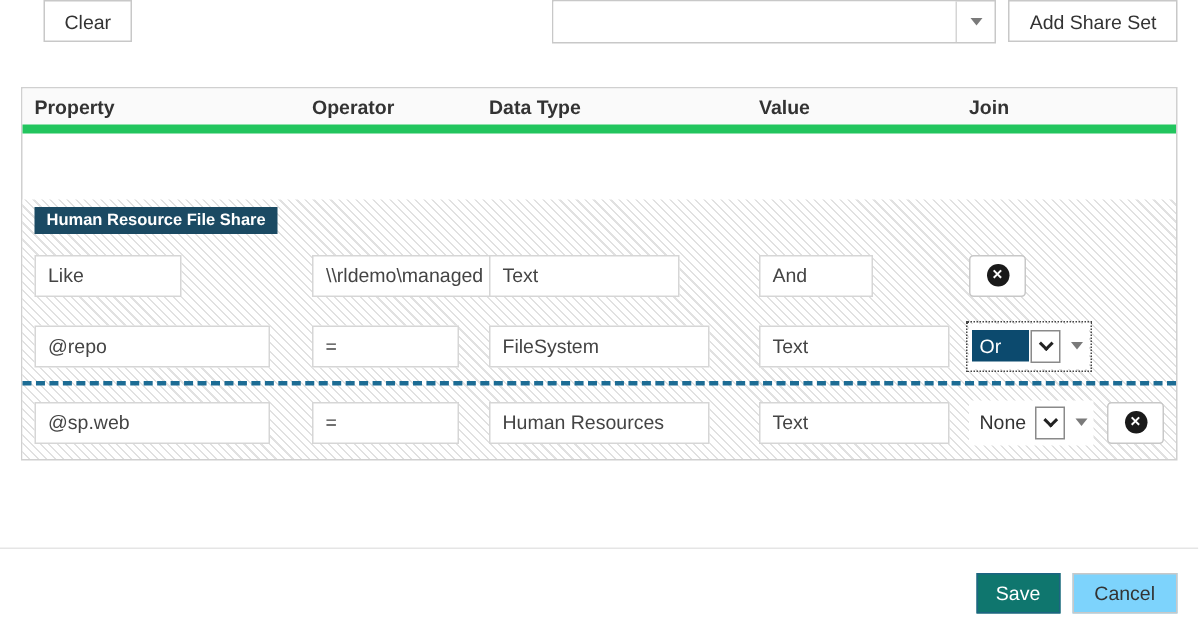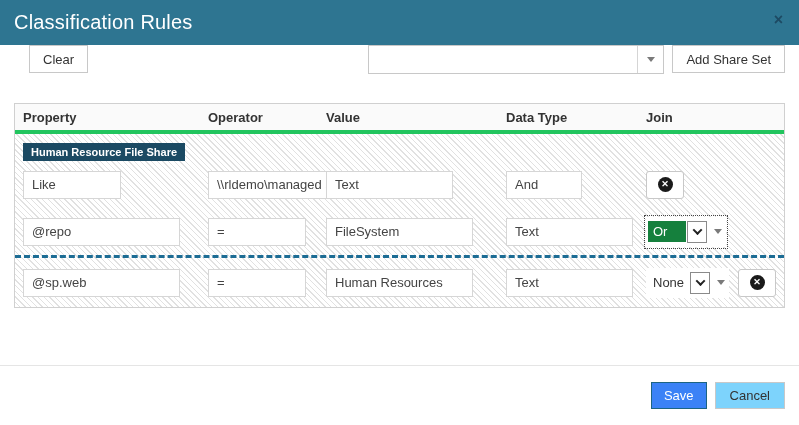--- a/index.html
+++ b/index.html
@@ -15,77 +15,73 @@
   .toolbar { height:58px; display:flex; align-items:flex-start; padding:0 14px;margin-left:15px; }
   .btn { background:#fff; border:1px solid #c8c8c8; color:#333; font-size:13px; font-family:"Liberation Sans", sans-serif; height:28px; padding:0 13px; cursor:pointer; }
   .toolbar-spacer { flex:1; }
   .ruleset-combo { display:flex; width:296px; height:29px; border:1px solid #c8c8c8; background:#fff; margin-right:8px; }
   .ruleset-combo input { flex:1; border:none; outline:none; padding:0 8px; font-size:13px; font-family:"Liberation Sans", sans-serif; color:#444; }
   .combo-arrow { width:26px; border-left:1px solid #d5d5d5; display:flex; align-items:center; justify-content:center; cursor:pointer; }
   .tri-down { width:0; height:0; border-left:4px solid transparent; border-right:4px solid transparent; border-top:5px solid #7a7a7a; }
 
   
   .rules-table { margin:0 14px; width:771px; border:1px solid #d0d0d0; }
-  .thead { height:30px; background:#fafafa; border-bottom:4px solid #22c55e; display:grid; grid-template-columns:185px 118px 180px 140px 92px 52px; align-items:center; padding-left:8px; }
+  .thead { height:30px; background:#fafafa; border-bottom:6px solid #22c55e; display:grid; grid-template-columns:185px 118px 180px 140px 92px 52px; align-items:center; padding-left:8px; }
   .thead span { font-size:13px; font-weight:700; color:#333; }
   .tbody { background:repeating-linear-gradient(45deg, #ffffff 0px, #ffffff 3px, #e1e1e1 3px, #e1e1e1 4px); }
-  .group-row { height:27px; display:flex; align-items:flex-end; padding-left:8px; }
+  .group-row { height:27px; display:flex; align-items:center; padding-left:8px;margin-top:44px; }
   .group-badge { background:#1b4a63; color:#fff; font-size:11px; font-weight:700; padding:3px 8px; line-height:12px; }
   .rule-row { height:47px; display:grid; grid-template-columns:185px 118px 180px 140px 92px 52px; align-items:center; padding-left:8px; }
   .cell-input { height:28px; border:1px solid #d6d6d6; background:#fff; padding:0 8px; font-size:13px; font-family:"Liberation Sans", sans-serif; color:#444; outline:none; }
   .w-prop { width:157px; } .w-op { width:98px; } .w-val { width:147px; } .w-dt { width:127px; } .w-join { width:76px; }
   .ruleset-sep { border-top:3px dashed #1c6c94; }
 
   
   .join-combo { display:inline-flex; align-items:center; background:#fff; height:30px; padding:2px 4px 2px 2px; }
   .join-combo.focused { outline:1px dotted #444; outline-offset:1px; }
   .join-text { font-size:13px; color:#333; padding:3px 5px; min-width:38px; }
-  .join-text.selected { background:#15803d; color:#fff; }
+  .join-text.selected { background:#0c4a6e; color:#fff; }
   .native-arrow { width:20px; height:22px; border:1px solid #8a8a8a; background:#fff; display:flex; align-items:center; justify-content:center; margin-left:1px; cursor:pointer; }
   .chev { width:7px; height:7px; border-right:2px solid #222; border-bottom:2px solid #222; transform:rotate(45deg) translate(-1px,-1px); }
   .small-tri { margin-left:7px; }
 
   
   .del-btn { width:38px; height:28px; background:#fff; border:1px solid #c8c8c8; border-radius:3px; display:flex; align-items:center; justify-content:center; cursor:pointer; }
   .del-circle { width:15px; height:15px; background:#1a1a1a; border-radius:50%; color:#fff; font-size:9px; font-weight:700; display:flex; align-items:center; justify-content:center; line-height:9px; }
 
   
   .footer { position:absolute; left:0; right:0; bottom:0; height:60px; border-top:1px solid #e5e5e5; display:flex; align-items:center; justify-content:flex-end; padding:0 14px; gap:8px; }
-  .btn-save { background:#3b82f6; border:1px solid #1d6482; color:#fff; font-size:13px; height:27px; padding:0 12px; cursor:pointer; font-family:"Liberation Sans", sans-serif; }
+  .btn-save { background:#0f766e; border:1px solid #1d6482; color:#fff; font-size:13px; height:27px; padding:0 12px; cursor:pointer; font-family:"Liberation Sans", sans-serif; }
   .btn-cancel { background:#7dd3fc; border:1px solid #c8c8c8; color:#333; font-size:13px; height:27px; padding:0 14px; cursor:pointer; font-family:"Liberation Sans", sans-serif; }
   .gap-below-table { height:32px; }
 </style>
 </head>
 <body>
 
 <div class="dialog">
 
-  <div class="titlebar">
-    <span class="title">Classification Rules</span>
-    <span class="close-x">×</span>
-  </div>
 
   <div class="toolbar">
     <button class="btn">Clear</button>
     <div class="toolbar-spacer"></div>
     <div class="ruleset-combo">
       <input type="text" value="" style="">
       <div class="combo-arrow">
         <span class="tri-down"></span>
       </div>
     </div>
     <button class="btn">Add Share Set</button>
   </div>
 
   <div class="rules-table">
     <div class="thead">
       <span>Property</span>
       <span>Operator</span>
+      <span>Data Type</span>
       <span>Value</span>
-      <span>Data Type</span>
       <span>Join</span>
       <span></span>
     </div>
 
     <div class="tbody">
 
       <div class="group-row">
         <span class="group-badge">Human Resource File Share</span>
       </div>
 

